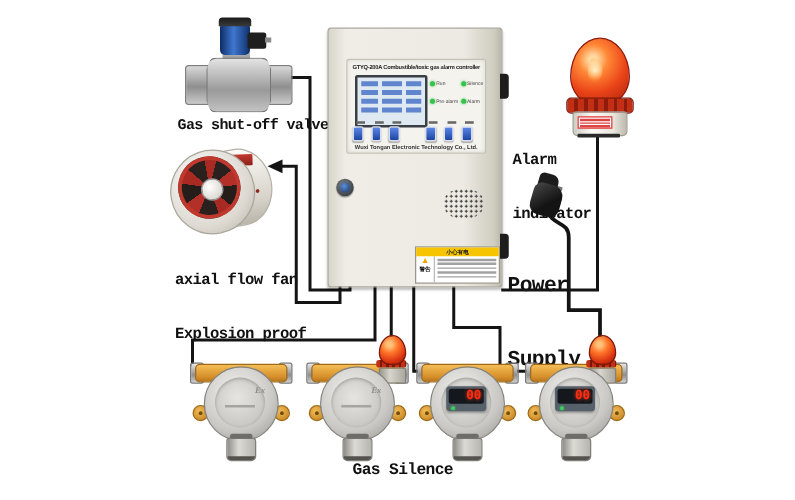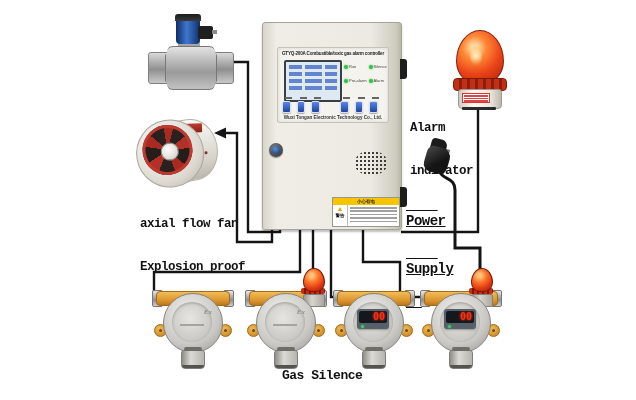--- a/index.html
+++ b/index.html
@@ -114,21 +114,21 @@
     background:linear-gradient(180deg,#f4bd56,#d8912b 70%,#b9771d);border:1px solid #a06a17;}
   .d-nut{position:absolute;top:6px;width:9px;height:15px;border-radius:2px;
     background:linear-gradient(180deg,#e8e8e8,#8e8e8e 60%,#cfcfcf);border:1px solid #777;}
   .d-ear{position:absolute;top:40px;width:11px;height:11px;border-radius:50%;
     background:radial-gradient(circle at 40% 35%,#f2bb55,#c07d1e);border:1px solid #9c6a14;}
   .d-ear::after{content:"";position:absolute;left:3.5px;top:3.5px;width:3px;height:3px;border-radius:50%;background:#6e4c0d;}
   .d-body{position:absolute;left:11px;top:9px;width:58px;height:58px;border-radius:50%;
     background:radial-gradient(circle at 42% 35%,#f2f2f0,#c9c8c4 60%,#93928d);border:1px solid #84837e;}
   .d-face{position:absolute;left:8px;top:8px;width:40px;height:40px;border-radius:50%;
     background:radial-gradient(circle at 45% 40%,#e6e5e1,#bdbcb7);box-shadow:inset 0 1px 3px rgba(0,0,0,.25);}
-  .d-ex{position:absolute;left:0;top:6px;width:40px;text-align:right;font-size:7px;font-style:italic;
+  .d-ex{position:absolute;left:16px;top:6px;width:40px;text-align:center;font-size:7px;font-style:italic;
     color:#8f8e89;font-weight:700;font-family:"Liberation Serif",serif;}
   .d-seam{position:absolute;left:8px;top:22px;width:24px;height:1.5px;background:#a5a49f;margin-left:0;}
   .d-screen{position:absolute;left:4px;top:7px;width:32px;height:20px;border-radius:3px;background:#55606b;
     box-shadow:0 1px 2px rgba(0,0,0,.3);}
   .d-lcd{position:absolute;left:2px;top:2px;width:28px;height:12px;background:#14171c;border-radius:2px;
     color:#ff2d12;font-family:"DejaVu Sans Mono",monospace;font-weight:700;font-size:10px;line-height:12px;
     text-align:right;padding-right:2px;box-sizing:border-box;text-shadow:0 0 3px #ff3a1a;}
   .d-led{position:absolute;left:4px;top:16px;width:3px;height:3px;border-radius:50%;background:#3ad15a;box-shadow:0 0 2px #3ad15a;}
   .d-sensor{position:absolute;left:29px;top:66px;width:22px;height:17px;border-radius:3px 3px 4px 4px;
     background:linear-gradient(90deg,#8f8d88,#dcdad5 40%,#b7b5b0);border:1px solid #807e79;}
@@ -167,20 +167,21 @@
   <div class="abs valve">
     <div class="v-neck"></div>
     <div class="v-nut" style="left:0;"></div>
     <div class="v-nut" style="left:64px;"></div>
     <div class="v-body"></div>
     <div class="v-coil"></div>
     <div class="v-cap"></div>
     <div class="v-conn"></div>
     <div class="v-pin"></div>
   </div>
+  <div class="abs label" style="left:142px;top:94px;font-size:12px;">Gas shut-off valve</div>
 
   <div class="abs fan">
     <div class="fan-side"></div>
     <div class="fan-sticker"></div>
     <div class="fan-dot" style="left:62px;top:28px;"></div>
     <div class="fan-dot" style="left:68px;top:40px;"></div>
     <div class="fan-front"></div>
     <div class="fan-open"></div>
     <div class="fan-hub"></div>
   </div>
@@ -264,21 +265,21 @@
     <div>Alarm</div>
     <div>indicator</div>
   </div>
 
   <div class="abs plug">
     <div class="p-pin" style="left:20px;top:2px;"></div>
     <div class="p-pin" style="left:26px;top:8px;"></div>
     <div class="p-head"></div>
     <div class="p-body"></div>
   </div>
-  <div class="abs label" style="left:406px;top:181px;font-size:14px;text-decoration:underline;">
+  <div class="abs label" style="left:406px;top:181px;font-size:17px;">
     <div>Power</div>
     <div>Supply</div>
   </div>
 
   <div class="abs det" style="left:152px;top:284px;">
     <div class="d-nut" style="left:0;"></div>
     <div class="d-nut" style="left:71px;"></div>
     <div class="d-bracket"></div>
     <div class="d-ear" style="left:2px;"></div>
     <div class="d-ear" style="left:67px;"></div>

